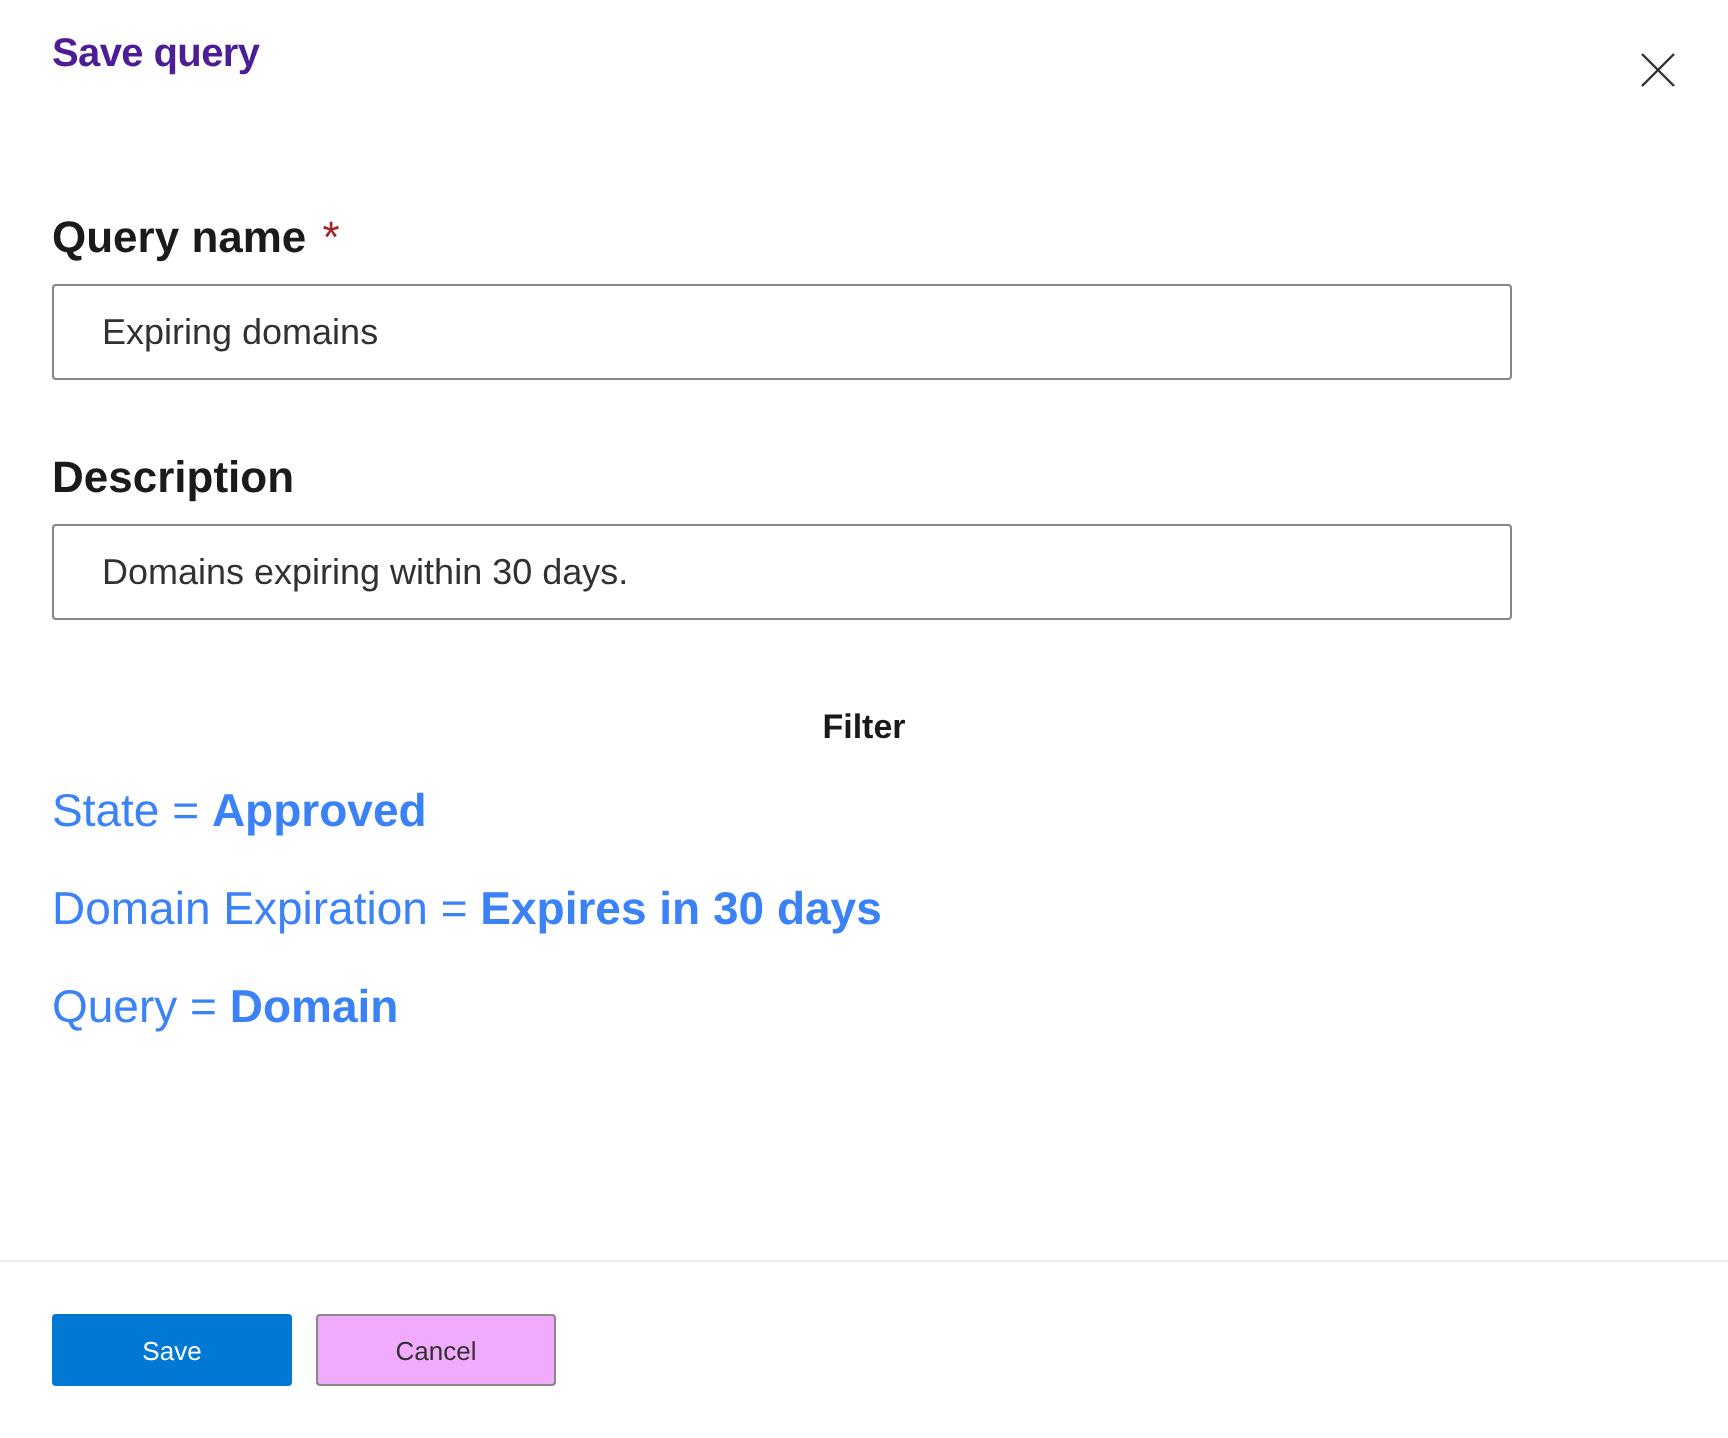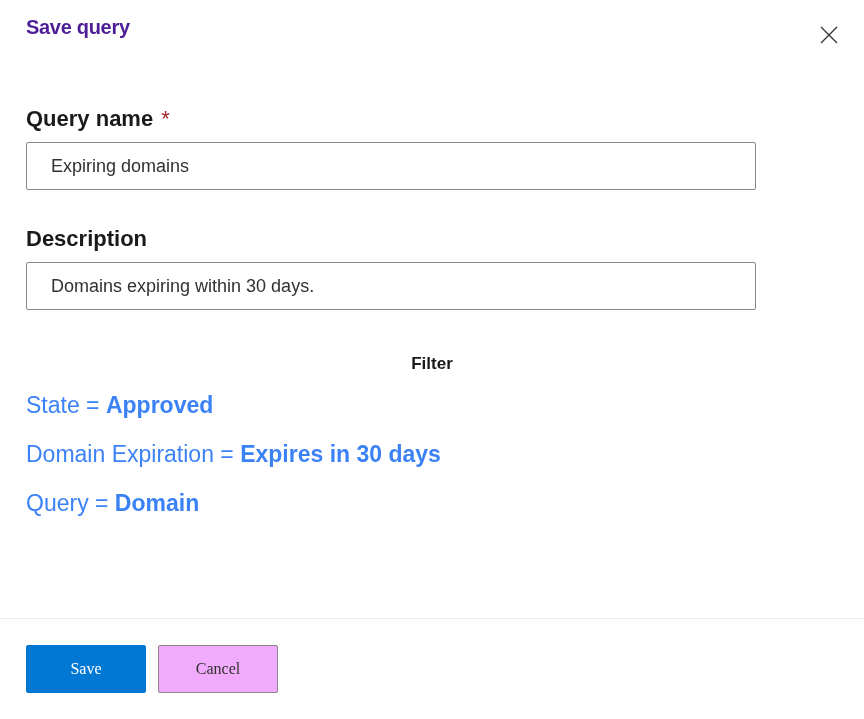--- a/index.html
+++ b/index.html
@@ -116,25 +116,25 @@
       left: 0;
       right: 0;
       border-top: 1px solid #edebe9;
       padding: 26px;
       display: flex;
       gap: 12px;
       background: #fff;
     }
     
     .btn {
-      height: 48px;
+      height: 36px;
       min-width: 120px;
       border-radius: 2px;
-      font-size: 16px;
-      font-family: Liberation Serif, serif;
+      font-size: 13px;
+      font-family: Liberation Sans, sans-serif;
       cursor: pointer;
       padding: 0 20px;
     }
     
     .btn-primary {
       background: #0078d4;
       color: #ffffff;
       border: 1px solid #0078d4;
       font-weight: 400;
     }

